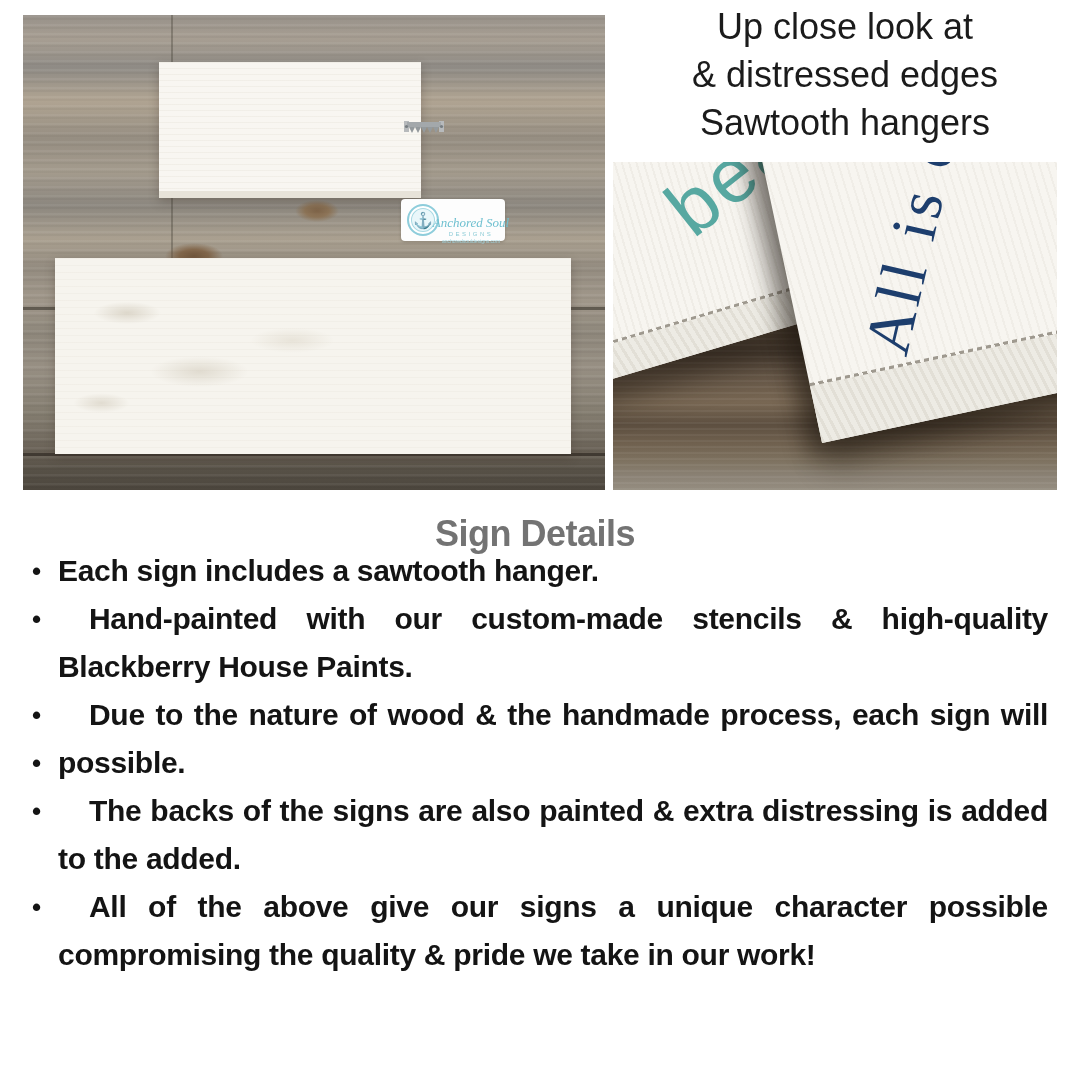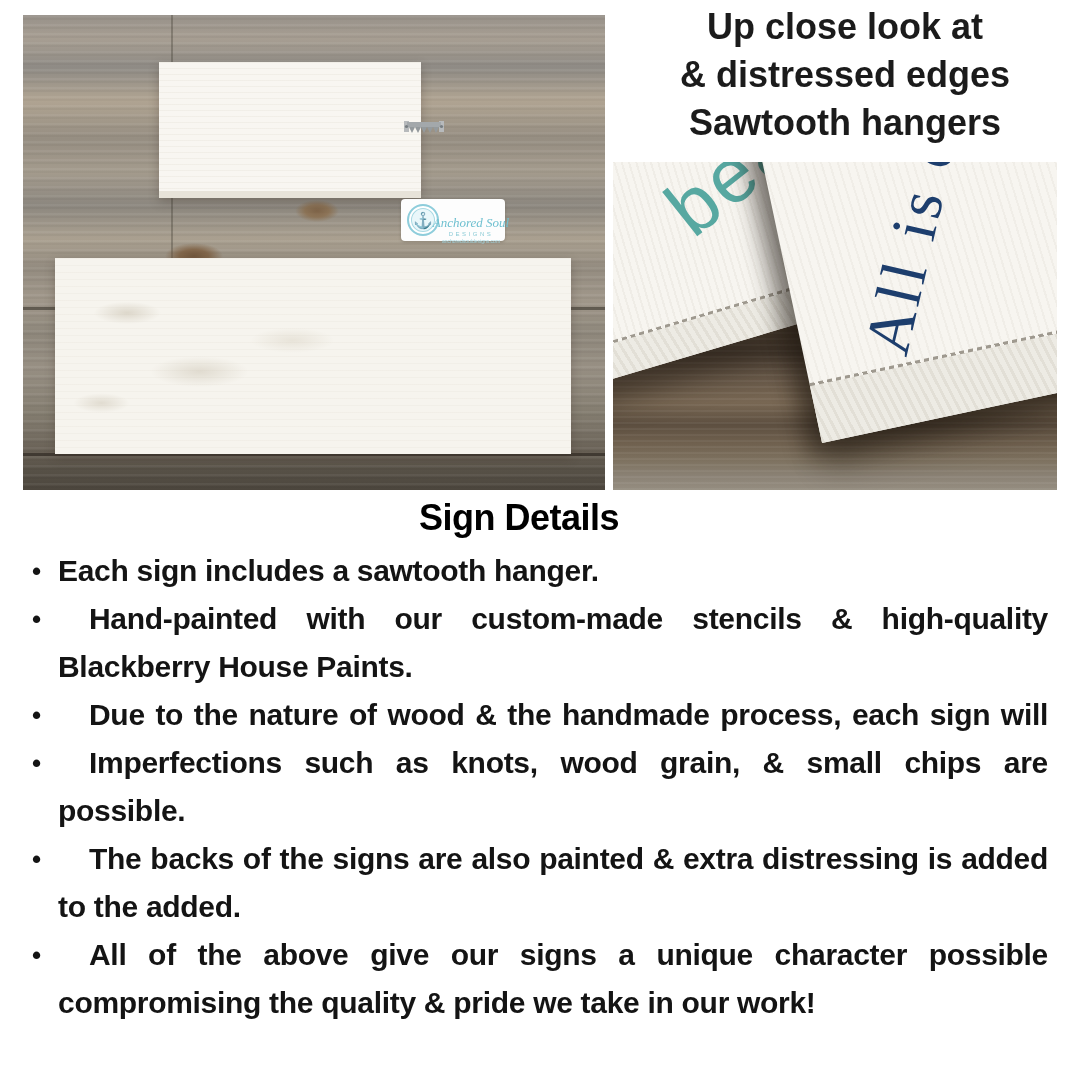--- a/index.html
+++ b/index.html
@@ -76,27 +76,27 @@
     box-shadow:-16px 10px 22px rgba(25,18,10,0.45), 0 24px 30px rgba(25,18,10,0.4);}
   .board-right::before{bottom:58px;}
   .board-right::after{height:58px;}
   .bl-text{position:absolute;left:135px;top:168px;transform:rotate(-22deg);transform-origin:left top;
     color:#57a8a1;font-size:78px;letter-spacing:3px;font-weight:400;line-height:1;}
   .br-text{position:absolute;left:110px;top:225px;transform:rotate(-65deg);transform-origin:left bottom;
     font-family:"Liberation Serif",serif;color:#1d3e6d;font-size:64px;letter-spacing:5px;line-height:1;white-space:nowrap;}
 
   
   .caption{position:absolute;left:620px;top:3px;width:450px;color:#1b1b1b;
-    font-size:36px;line-height:48px;font-weight:700;}
+    font-size:36px;line-height:48px;font-weight:400;}
   .cap-line{text-align:center;}
 
   
-  .details-title{position:absolute;left:30px;top:498px;width:1018px;margin:0;
+  .details-title{position:absolute;left:30px;top:498px;width:1018px;margin:16px;
     text-align:center;transform:translateX(-20px);
-    font-size:36px;line-height:40px;font-weight:700;letter-spacing:-0.5px;color:#000000;}
+    font-size:36px;line-height:40px;font-weight:700;letter-spacing:-0.5px;color:#737373;}
   .details-list{position:absolute;left:30px;top:547px;width:1018px;margin:0;padding:0;list-style:none;
     font-size:30px;line-height:48px;font-weight:700;letter-spacing:-0.3px;color:#141414;}
   .details-list li{position:relative;padding-left:28px;}
   .marker{position:absolute;left:2px;top:0;font-size:26px;}
   .jline{text-align:justify;text-align-last:justify;margin-left:31px;}
   .lline{text-align:left;}
 </style>
 </head>
 <body>
 
@@ -170,21 +170,20 @@
     </li>
     <li>
       <span class="marker">•</span>
       <div>
           <div class="jline">Due to the nature of wood &amp; the handmade process, each sign will</div>
         </div>
     </li>
     <li>
       <span class="marker">•</span>
       <div>
-          <div class="jline">Imperfections such as knots, wood grain, &amp; small chips are</div>
           <div class="lline">possible.</div>
         </div>
     </li>
     <li>
       <span class="marker">•</span>
       <div>
           <div class="jline">The backs of the signs are also painted &amp; extra distressing is added</div>
           <div class="lline">to the added.</div>
         </div>
     </li>

